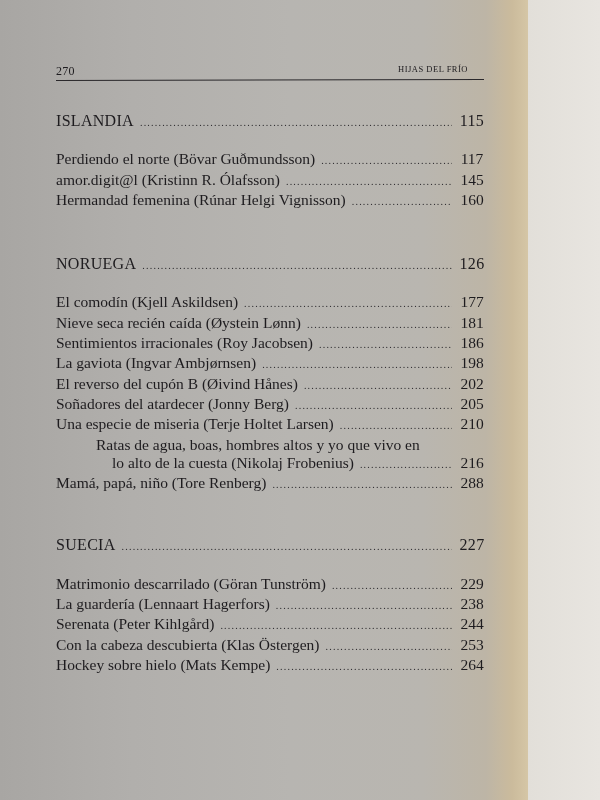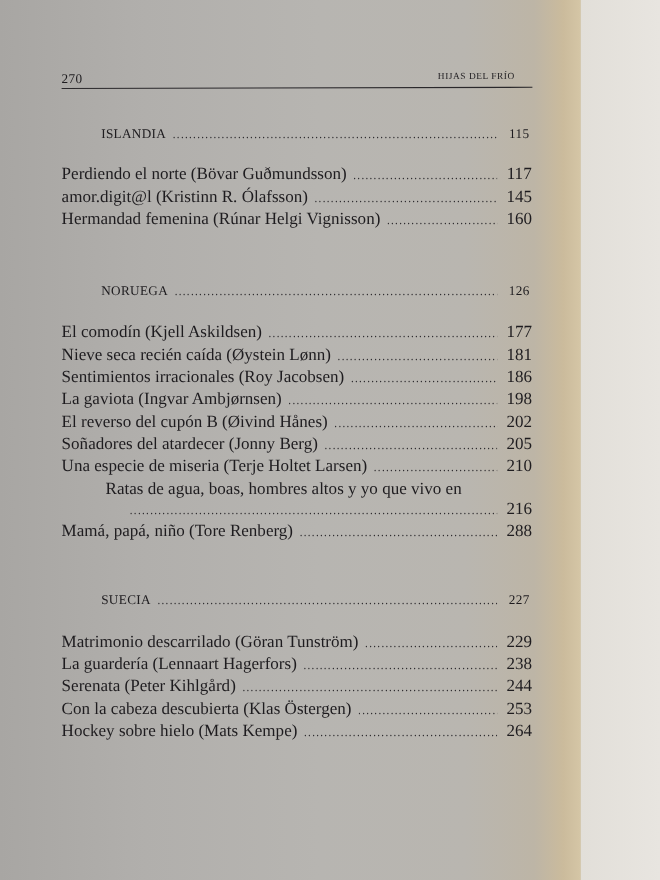--- a/index.html
+++ b/index.html
@@ -96,24 +96,23 @@
       flex: 0 0 auto;
       position: static;
       width: auto;
       height: auto;
       background: none;
       text-align: center;
       min-width: 28px;
       font-family: Liberation Serif, serif;
     }
     .heading-entry {
-      font-size: 12px;
+      font-size: 16px;
       letter-spacing: 0.3px;
       margin-bottom: 18px;
-      margin-left: 36px;
     }
     .multi {
       display: block;
       font-size: 15.5px;
       line-height: 18.3px;
       margin-left: 40px;
     }
     .multi .first-line {
       white-space: nowrap;
     }
@@ -201,20 +200,21 @@
         <span class="page">205</span>
       </div>
       <div class="entry">
         <span class="label">Una especie de miseria (Terje Holtet Larsen)</span>
         <span class="leader"></span>
         <span class="page">210</span>
       </div>
       <div class="multi">
         <div class="first-line">Ratas de agua, boas, hombres altos y yo que vivo en</div>
         <div class="entry cont">
+          <span class="label">lo alto de la cuesta (Nikolaj Frobenius)</span>
           <span class="leader"></span>
           <span class="page">216</span>
         </div>
       </div>
       <div class="entry">
         <span class="label">Mamá, papá, niño (Tore Renberg)</span>
         <span class="leader"></span>
         <span class="page">288</span>
       </div>
     </div>

